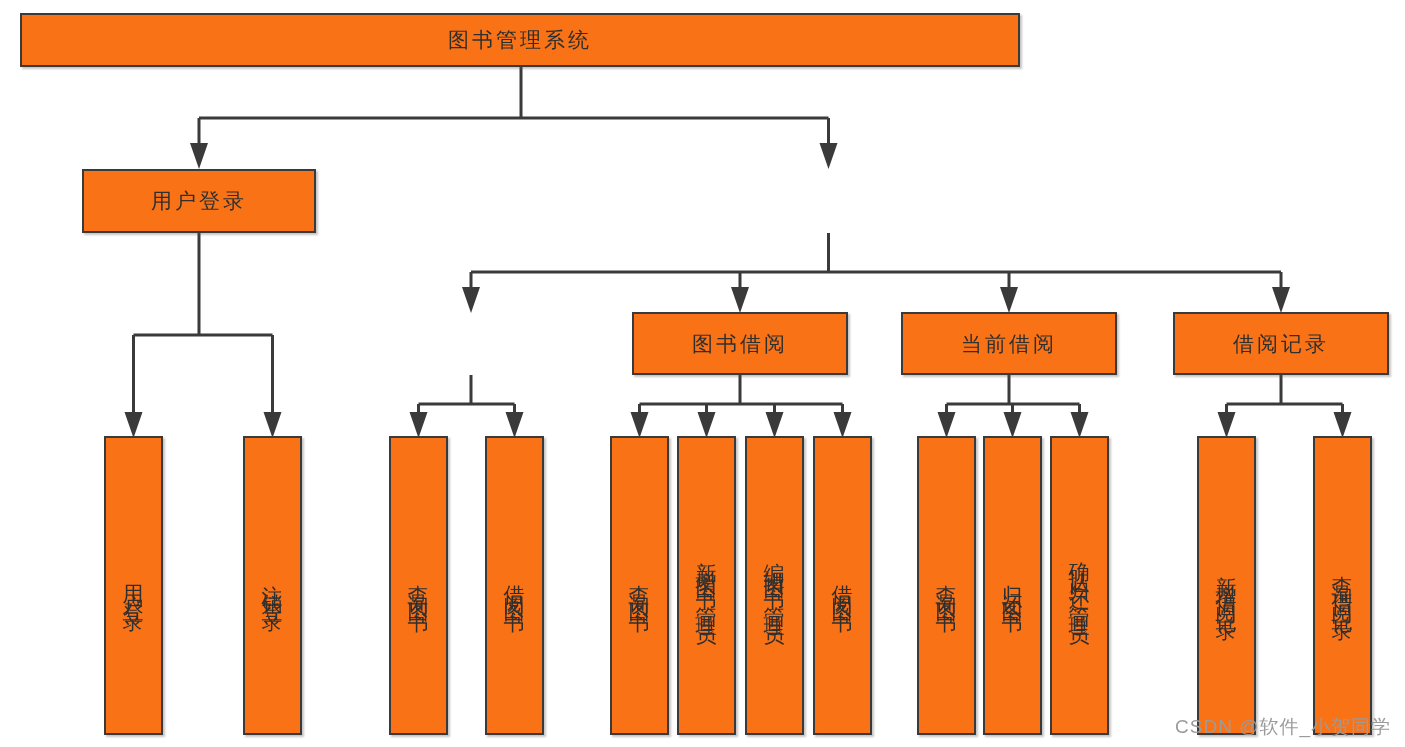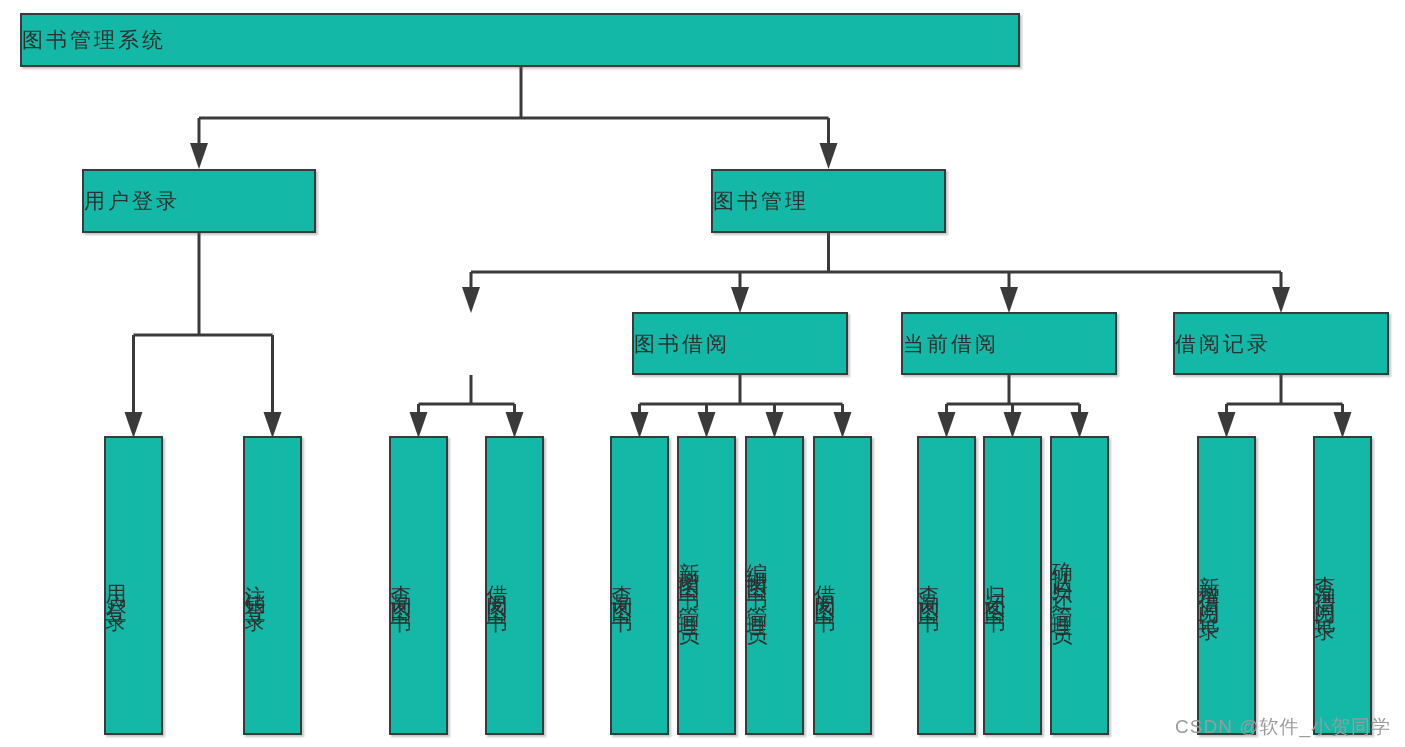--- a/index.html
+++ b/index.html
@@ -17,24 +17,24 @@
     overflow:hidden;
     font-family:"Liberation Sans", sans-serif;
     color:var(--text);
   }
   .wires{position:absolute;left:0;top:0;}
   .wires path{stroke:var(--line);stroke-width:3;fill:none;}
   .wires polygon{fill:var(--line);stroke:none;}
   .node{
     position:absolute;
     box-sizing:border-box;
-    background:#14b8a6;
+    background:#f97316;
     border:2.5px solid var(--node-border);
     box-shadow:2px 2px 2px rgba(90,90,90,0.35);
-    display:flex;align-items:center;
+    display:flex;align-items:center;justify-content:center;
     font-size:21px;
     letter-spacing:3px;
     color:var(--text);
     white-space:nowrap;
   }
   .node.leaf span{
     writing-mode:vertical-rl;
     text-orientation:mixed;
     letter-spacing:9px;
     font-size:21px;
@@ -97,23 +97,20 @@
     </g>
   </svg>
 
   <div class="node" style="left:20px;top:13px;width:1000px;height:54px">
     <span>图书管理系统</span>
   </div>
 
   <div class="node" style="left:82px;top:169px;width:234px;height:64px">
     <span>用户登录</span>
   </div>
-  <div class="node" style="left:711px;top:169px;width:235px;height:64px">
-    <span>图书管理</span>
-  </div>
 
   <div class="node" style="left:901px;top:312px;width:216px;height:63px">
     <span>当前借阅</span>
   </div>
   <div class="node" style="left:632px;top:312px;width:216px;height:63px">
     <span>图书借阅</span>
   </div>
   <div class="node" style="left:1173px;top:312px;width:216px;height:63px">
     <span>借阅记录</span>
   </div>

